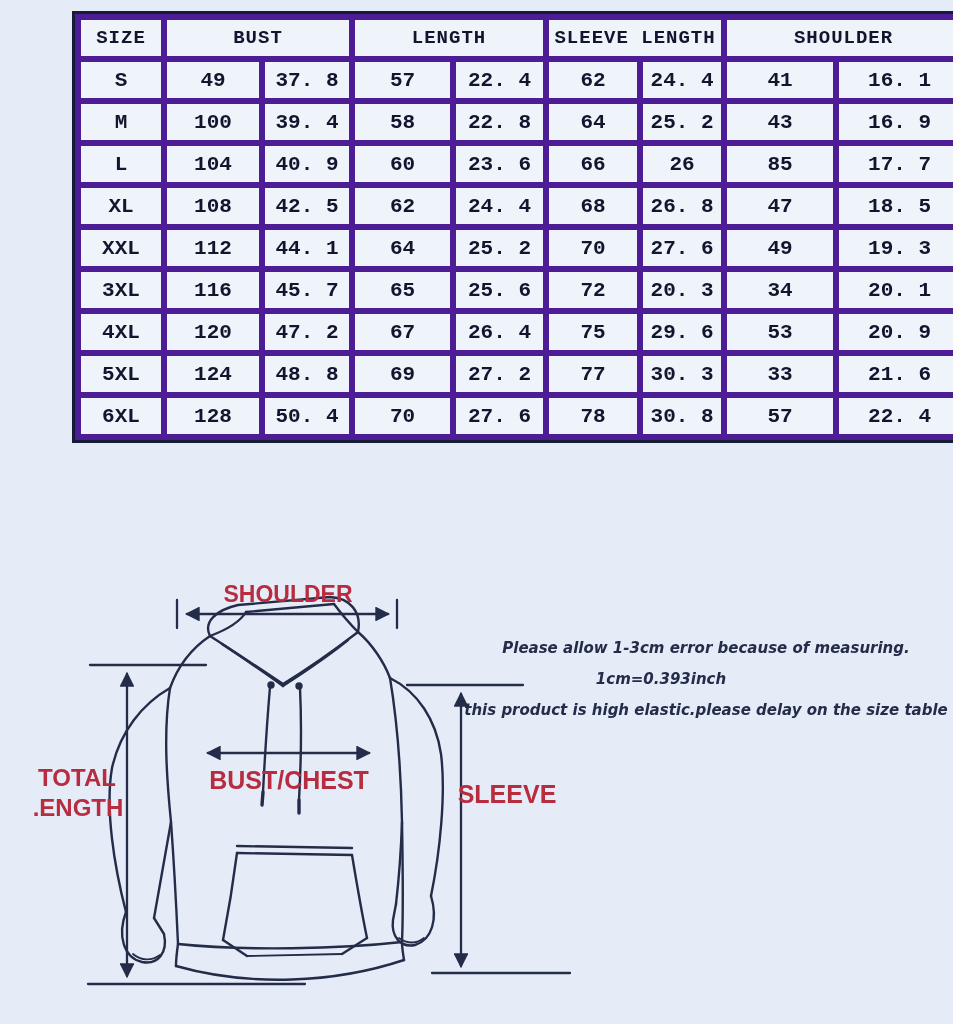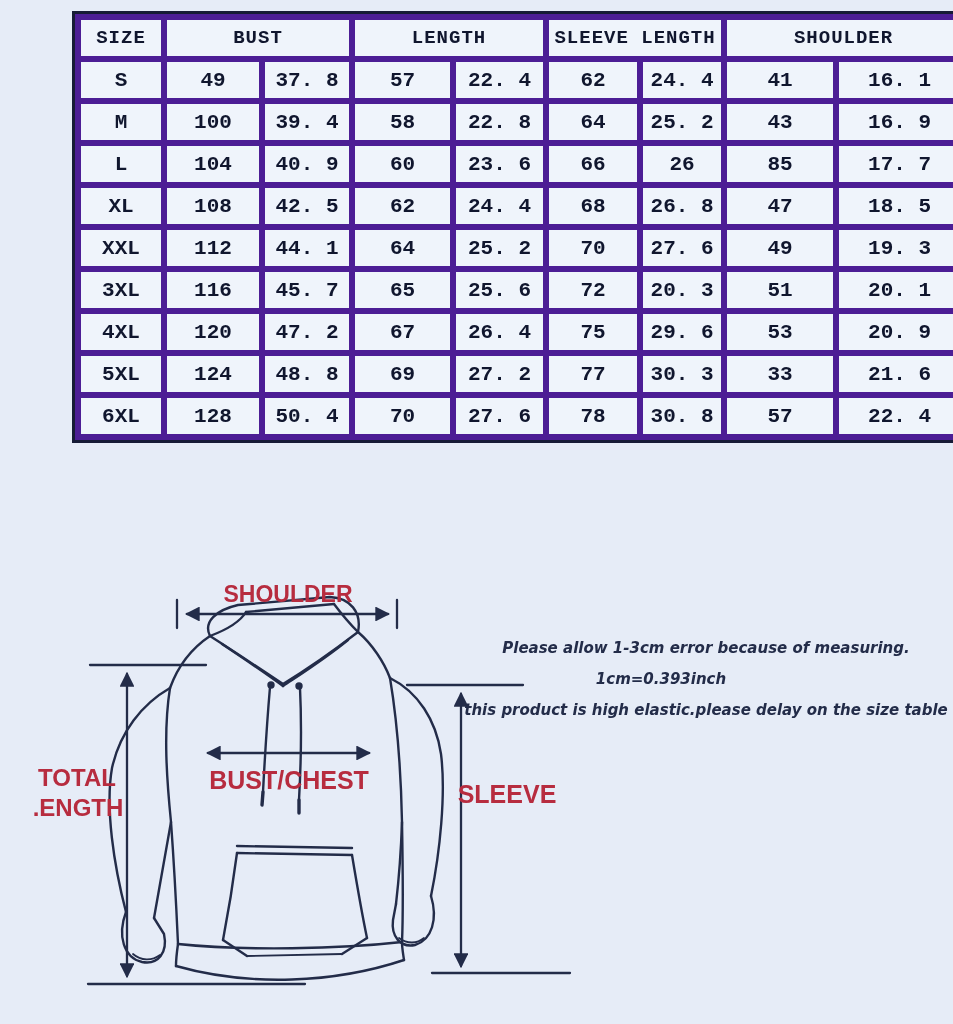--- a/index.html
+++ b/index.html
@@ -145,21 +145,21 @@
         <td>19. 3</td>
       </tr>
       <tr>
         <td>3XL</td>
         <td>116</td>
         <td>45. 7</td>
         <td>65</td>
         <td>25. 6</td>
         <td>72</td>
         <td>20. 3</td>
-        <td>51</td>
+        <td>34</td>
         <td>20. 1</td>
       </tr>
       <tr>
         <td>4XL</td>
         <td>120</td>
         <td>47. 2</td>
         <td>67</td>
         <td>26. 4</td>
         <td>75</td>
         <td>29. 6</td>

